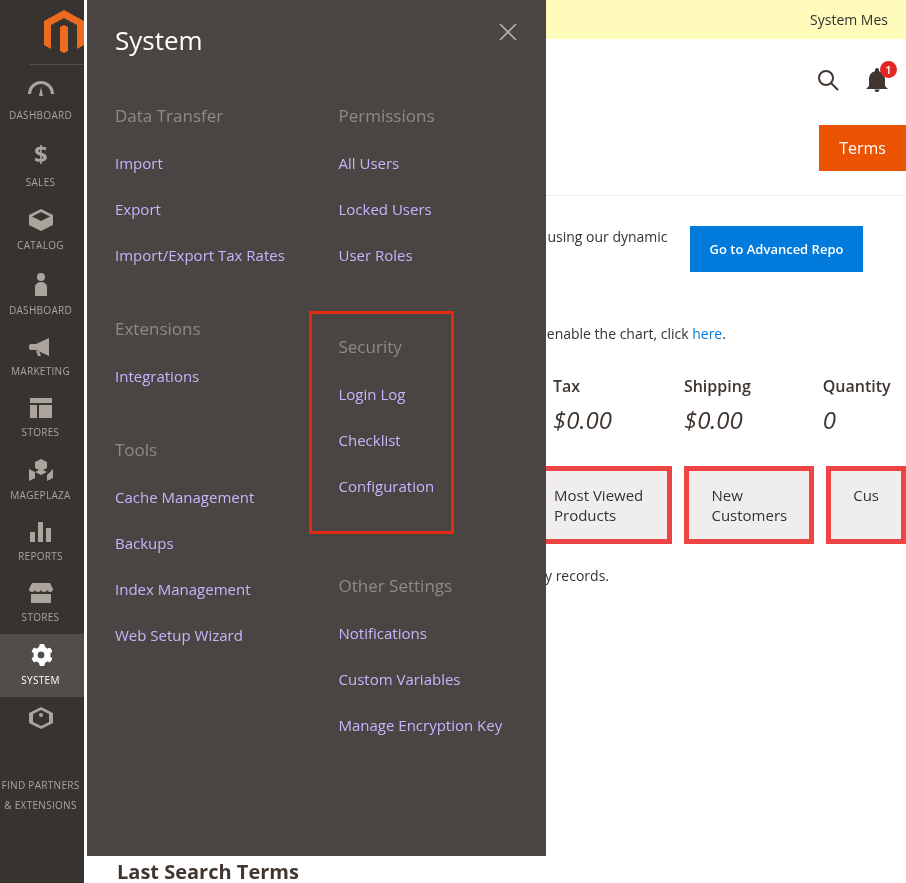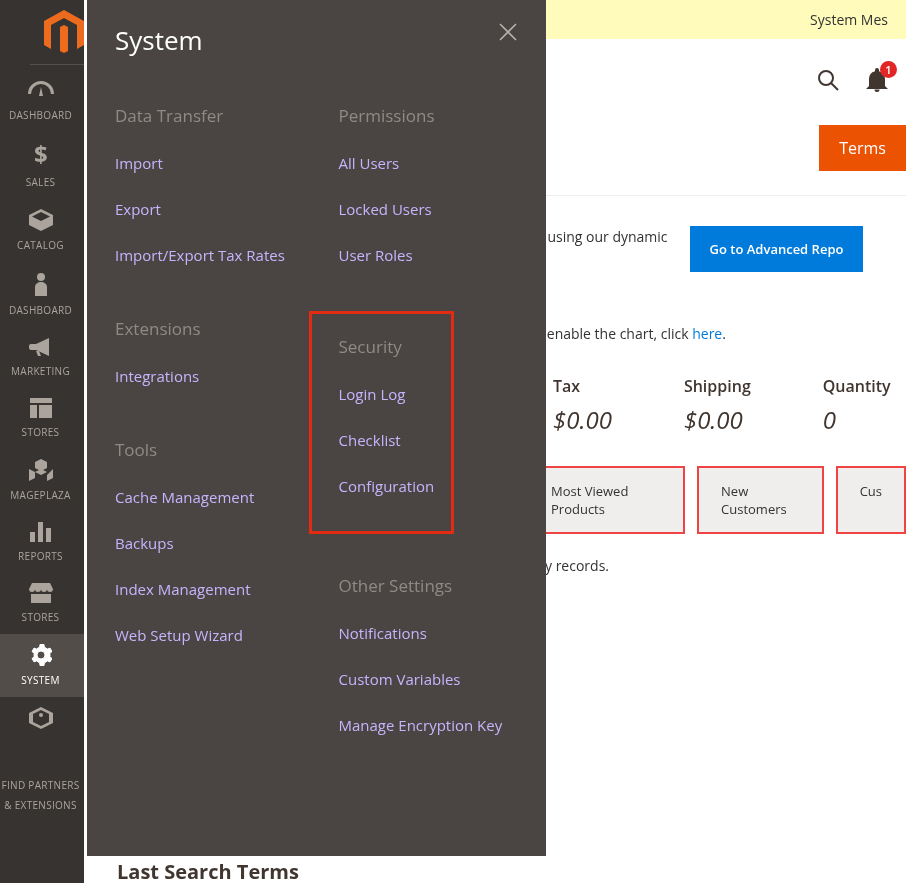--- a/index.html
+++ b/index.html
@@ -64,21 +64,21 @@
              border-top:1px solid #eee; }
   .adv-row .txt { font-size:14px; color:#333; line-height:22px; max-width:280px; }
   .chart-row { padding:22px 0 12px 440px; font-size:14px; color:#333; }
   .chart-row a { color:#007bdb; text-decoration:none; }
 
   .stats { display:flex; gap:72px; padding:20px 0 30px 466px; }
   .stat .lbl { font-size:16px; color:#41362f; margin-bottom:6px; font-weight:600; }
   .stat .val { font-size:24px; color:#41362f; font-weight:400;font-style:italic; }
 
   .tabs { display:flex; gap:12px; padding-left:440px; }
-  .tab { border:2px solid #ef4444; background:#f0eeec; color:#333; font-size:13px;
+  .tab { border:5px solid #ef4444; background:#f0eeec; color:#333; font-size:15px;
          padding:14px 22px; cursor:pointer; }
 
   .no-records { padding:22px 0 0 458px; font-size:14px; color:#333; }
 
   .page h2.search-terms { position:absolute; left:30px; bottom:-2px; font-size:20px;
                           font-weight:700; color:#41362f; }
 
 </style>
 </head>
 <body>

